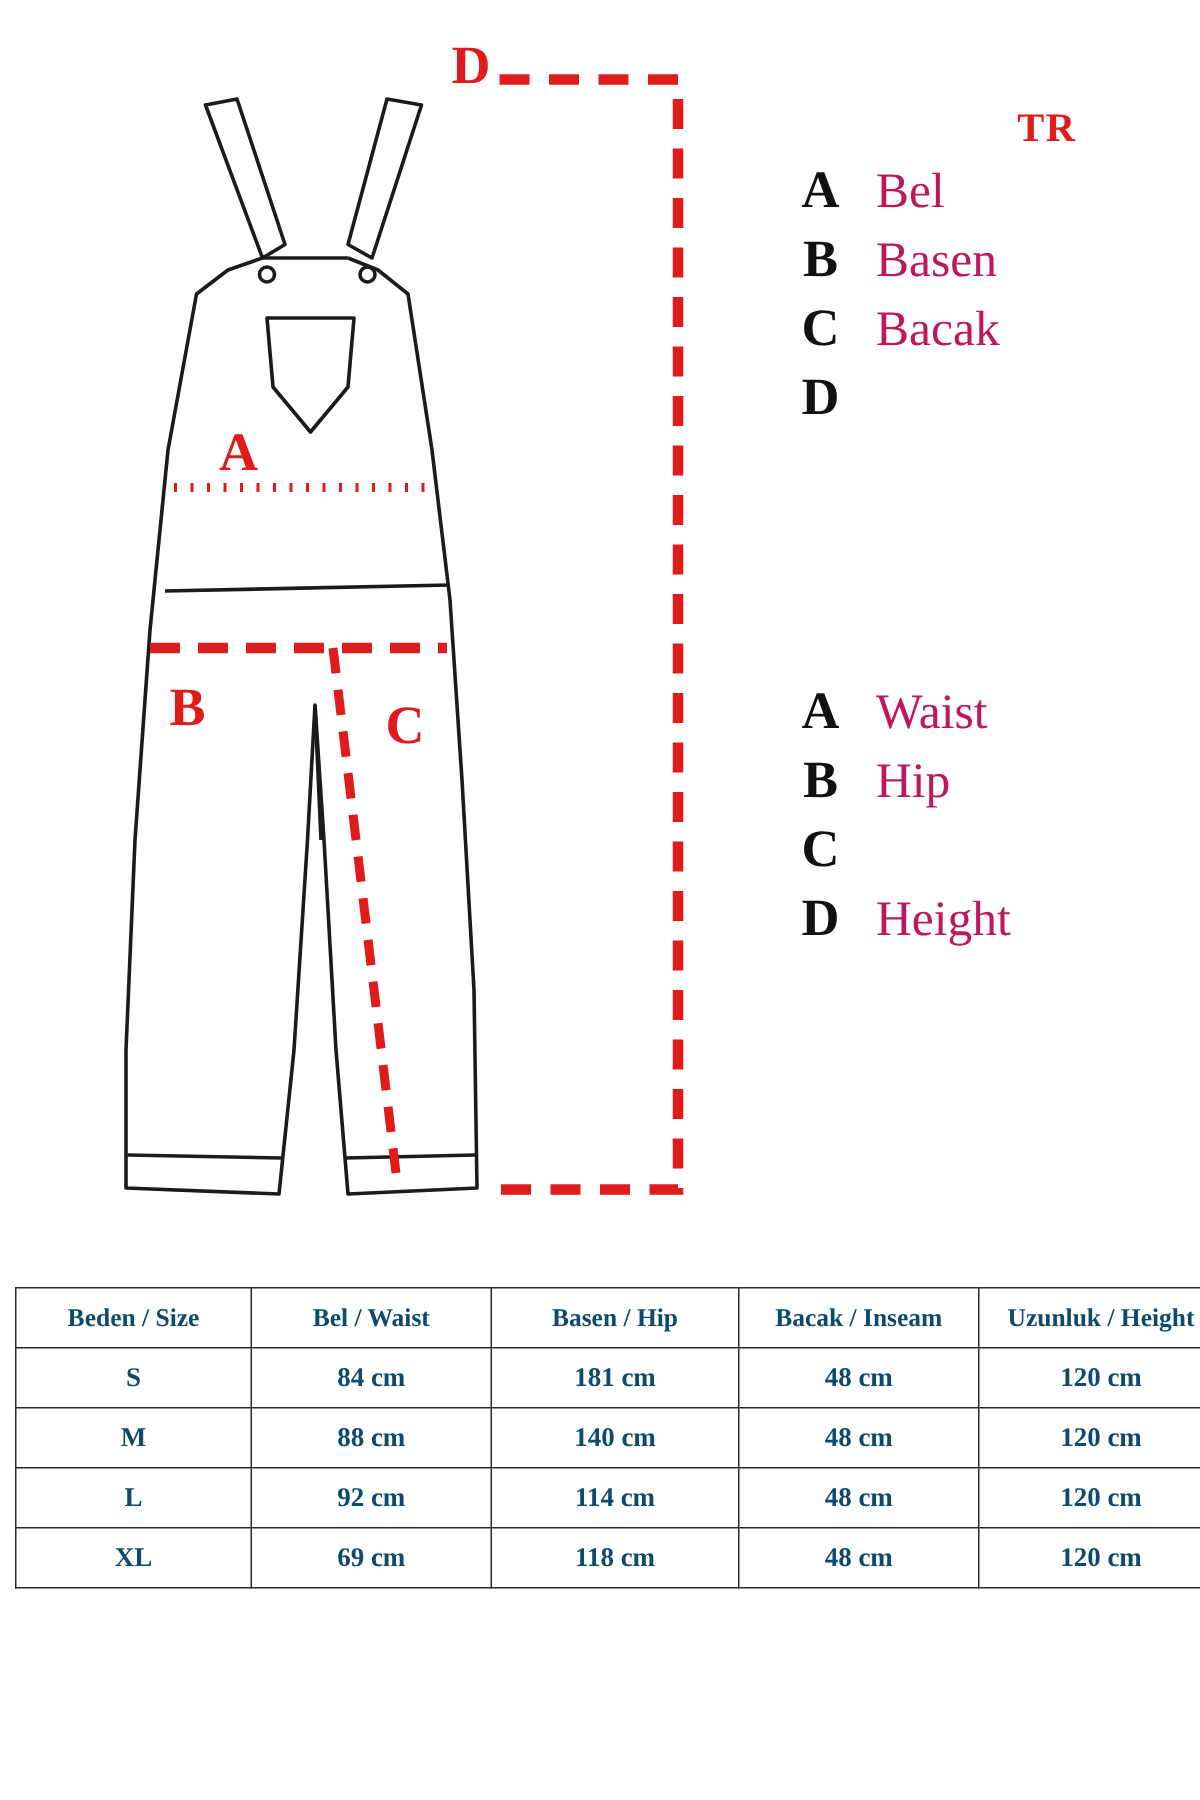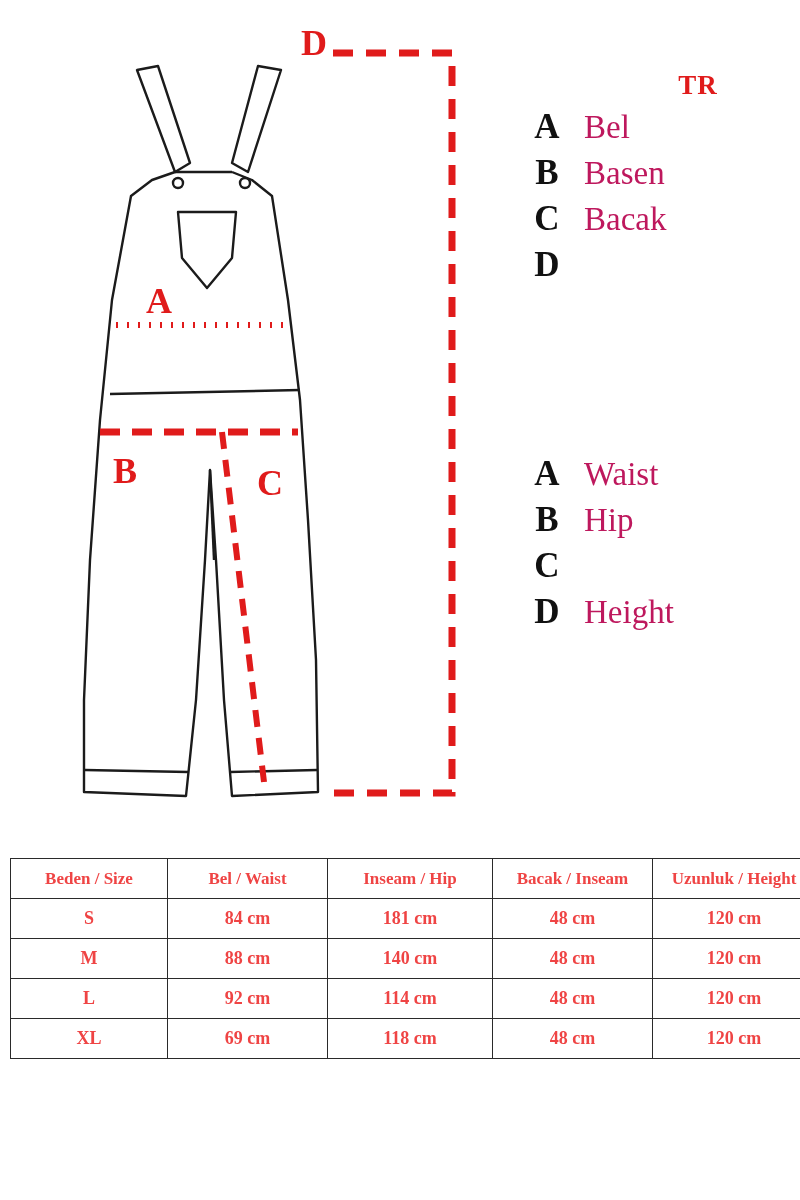--- a/index.html
+++ b/index.html
@@ -78,21 +78,21 @@
   table.size-table {
     border-collapse: collapse;
     width: 780px;
     table-layout: fixed;
   }
   table.size-table th,
   table.size-table td {
     border: 1px solid #2a2a2a;
     text-align: center;
     font-family: "Liberation Serif", serif;
-    color: #ef4444;
+    color: #0c4a6e;
     height: 39px;
     padding: 0 2px;
   }
   table.size-table th {
     font-size: 17px;
     font-weight: bold;
   }
   table.size-table td {
     font-size: 18px;
     font-weight: bold;
@@ -202,21 +202,21 @@
     </div>
   </div>
 </div>
 
 <div id="size-table-wrap">
   <table class="size-table">
     <thead>
       <tr>
         <th>Beden / Size</th>
         <th>Bel / Waist</th>
-        <th>Inseam / Hip</th>
+        <th>Basen / Hip</th>
         <th>Bacak / Inseam</th>
         <th>Uzunluk / Height</th>
       </tr>
     </thead>
     <tbody>
       <tr>
         <td>S</td>
         <td>84 cm</td>
         <td>181 cm</td>
         <td>48 cm</td>

